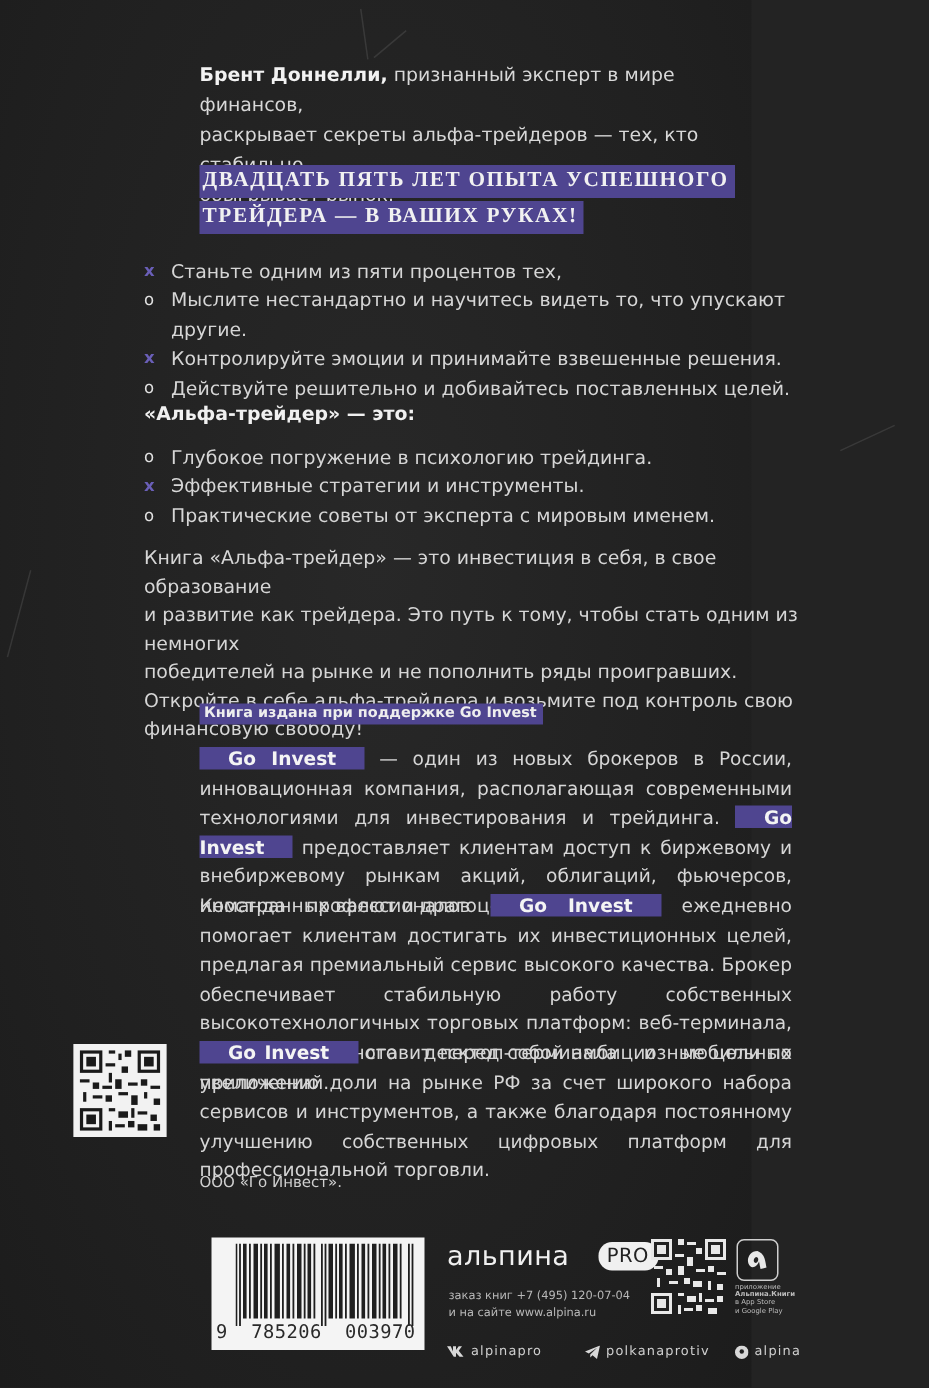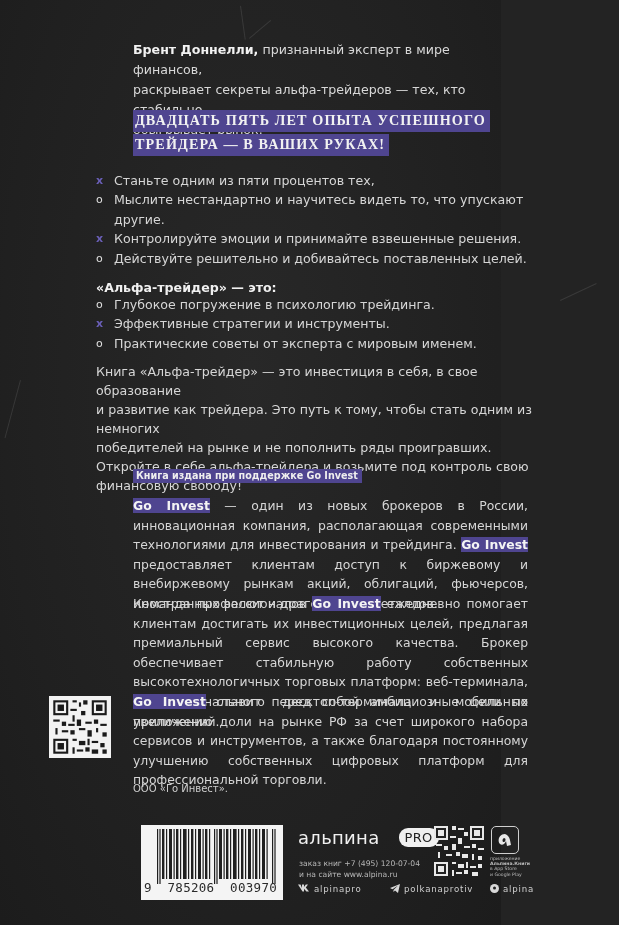--- a/index.html
+++ b/index.html
@@ -23,28 +23,28 @@
   .headline span { background: #4f4590; padding: 0 4px 1px 2px; display: inline-block; margin-bottom: 2px; font-family: Liberation Serif, serif; }
 
   .bullets { position: absolute; left: 96px; width: 480px; font-size: 12.6px; line-height: 19.4px; color: #d6d6d6; margin: 0; padding: 0; list-style: none; }
   .bullets li { display: flex; }
   .bullets .mk { width: 18px; flex: 0 0 18px; text-align: left; font-size: 11px; }
   .mk.x { color: #6a5fb8; font-weight: bold; }
   .mk.o { color: #e0e0e0; }
   .list1 { top: 171px; }
   .list2 { top: 295px; }
 
-  .list-title { position: absolute; left: 96px; top: 280px; font-size: 12.6px; font-weight: bold; color: #f0f0f0; }
+  .list-title { position: absolute; left: 96px; top: 268px; font-size: 12.6px; font-weight: bold; color: #f0f0f0; }
 
   .para { position: absolute; left: 96px; top: 362px; width: 460px; font-size: 12.6px; line-height: 19px; color: #d6d6d6; }
 
   .support { position: absolute; left: 133px; top: 469px; background: #4f4590; color: #eeeeee; font-size: 9.6px; font-weight: bold; padding: 1px 4px 2px 3px; }
 
   .gi { position: absolute; left: 133px; width: 395px; font-size: 12.4px; line-height: 19.6px; color: #d6d6d6; text-align: justify; }
-  .gi .hl { background: #4f4590; color: #f4f4f4; font-weight: bold; padding: 0 0; }
+  .gi .hl { background: #4f4590; color: #f4f4f4; font-weight: bold; padding: 0 19px; }
   .gi1 { top: 496px; }
   .gi2 { top: 594px; }
   .gi3 { top: 692px; }
 
   .company { position: absolute; left: 133px; top: 783px; font-size: 10px; color: #cfcfcf; }
 
   .qr1 { position: absolute; left: 49px; top: 696px; width: 62px; height: 62px; background: #f2f2f2; }
 
   .barcode { position: absolute; left: 141px; top: 825px; width: 142px; height: 75px; background: #f4f4f4; }
   .barcode .bars { position: absolute; left: 16px; top: 4px; width: 120px; height: 55px; }
@@ -52,21 +52,21 @@
 
   .alp-logo { position: absolute; left: 298px; top: 827px; font-size: 18px; font-weight: normal; color: #f0f0f0; letter-spacing: 0.3px; display: flex; align-items: center; }
   .alp-logo .pro { margin-left: 19px; background: #f0f0f0; color: #222; font-size: 13px; padding: 2px 6px; border-radius: 9px; }
   .order { position: absolute; left: 299px; top: 859px; font-size: 7.6px; line-height: 10.5px; color: #b8b8b8; }
 
   .qr2 { position: absolute; left: 434px; top: 826px; width: 50px; height: 50px; }
   .app-icon { position: absolute; left: 491px; top: 826px; width: 26px; height: 26px; border: 1.3px solid #cfcfcf; border-radius: 5px; display: flex; align-items: center; justify-content: center; }
   .app-text { position: absolute; left: 490px; top: 856px; font-size: 4.6px; line-height: 5.2px; color: #bdbdbd; }
 
   .socials { position: absolute; top: 884px; left: 298px; width: 240px; font-size: 8.6px; letter-spacing: 0.8px; color: #cfcfcf; }
-  .soc { position: absolute; display: flex; gap: 4px; }
+  .soc { position: absolute; display: flex; align-items: center; gap: 4px; margin-top: 12px; }
   .soc svg { display: block; }
 </style>
 </head>
 <body>
 
 <div class="page">
 
   <div class="scratch" style="left:240px;top:6px;width:1px;height:34px;transform:rotate(-8deg);"></div>
   <div class="scratch" style="left:249px;top:38px;width:28px;height:1px;transform:rotate(-40deg);"></div>
   <div class="scratch" style="left:20px;top:380px;width:1px;height:60px;transform:rotate(15deg);"></div>

